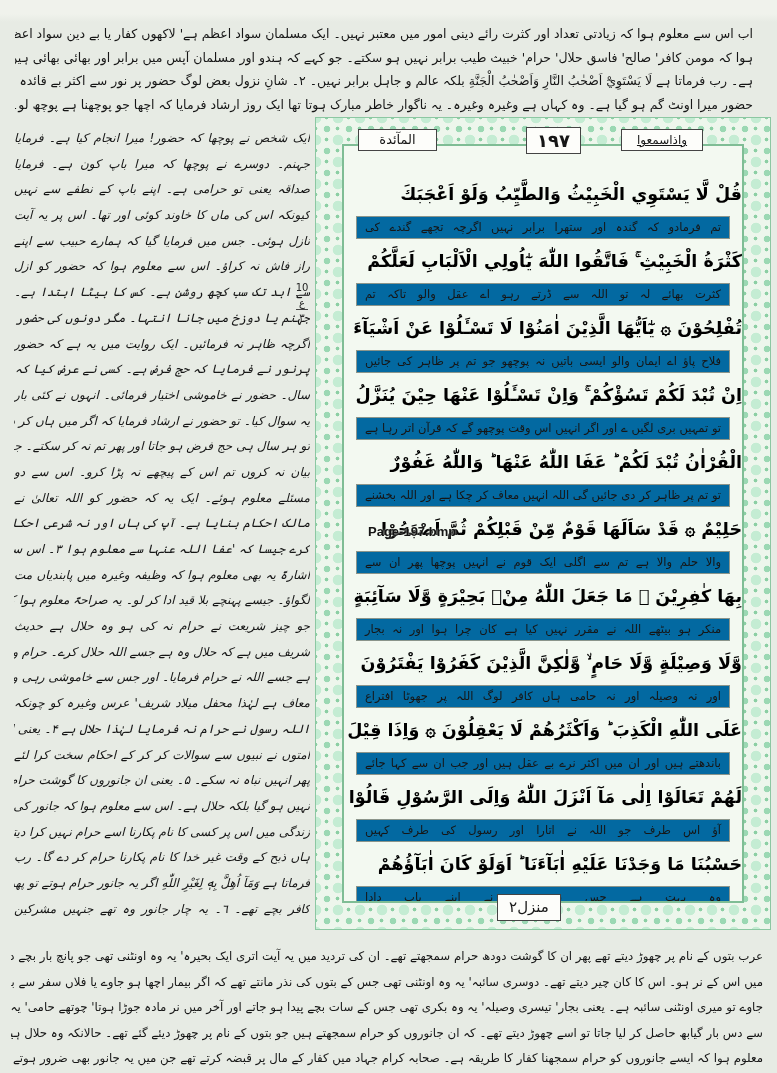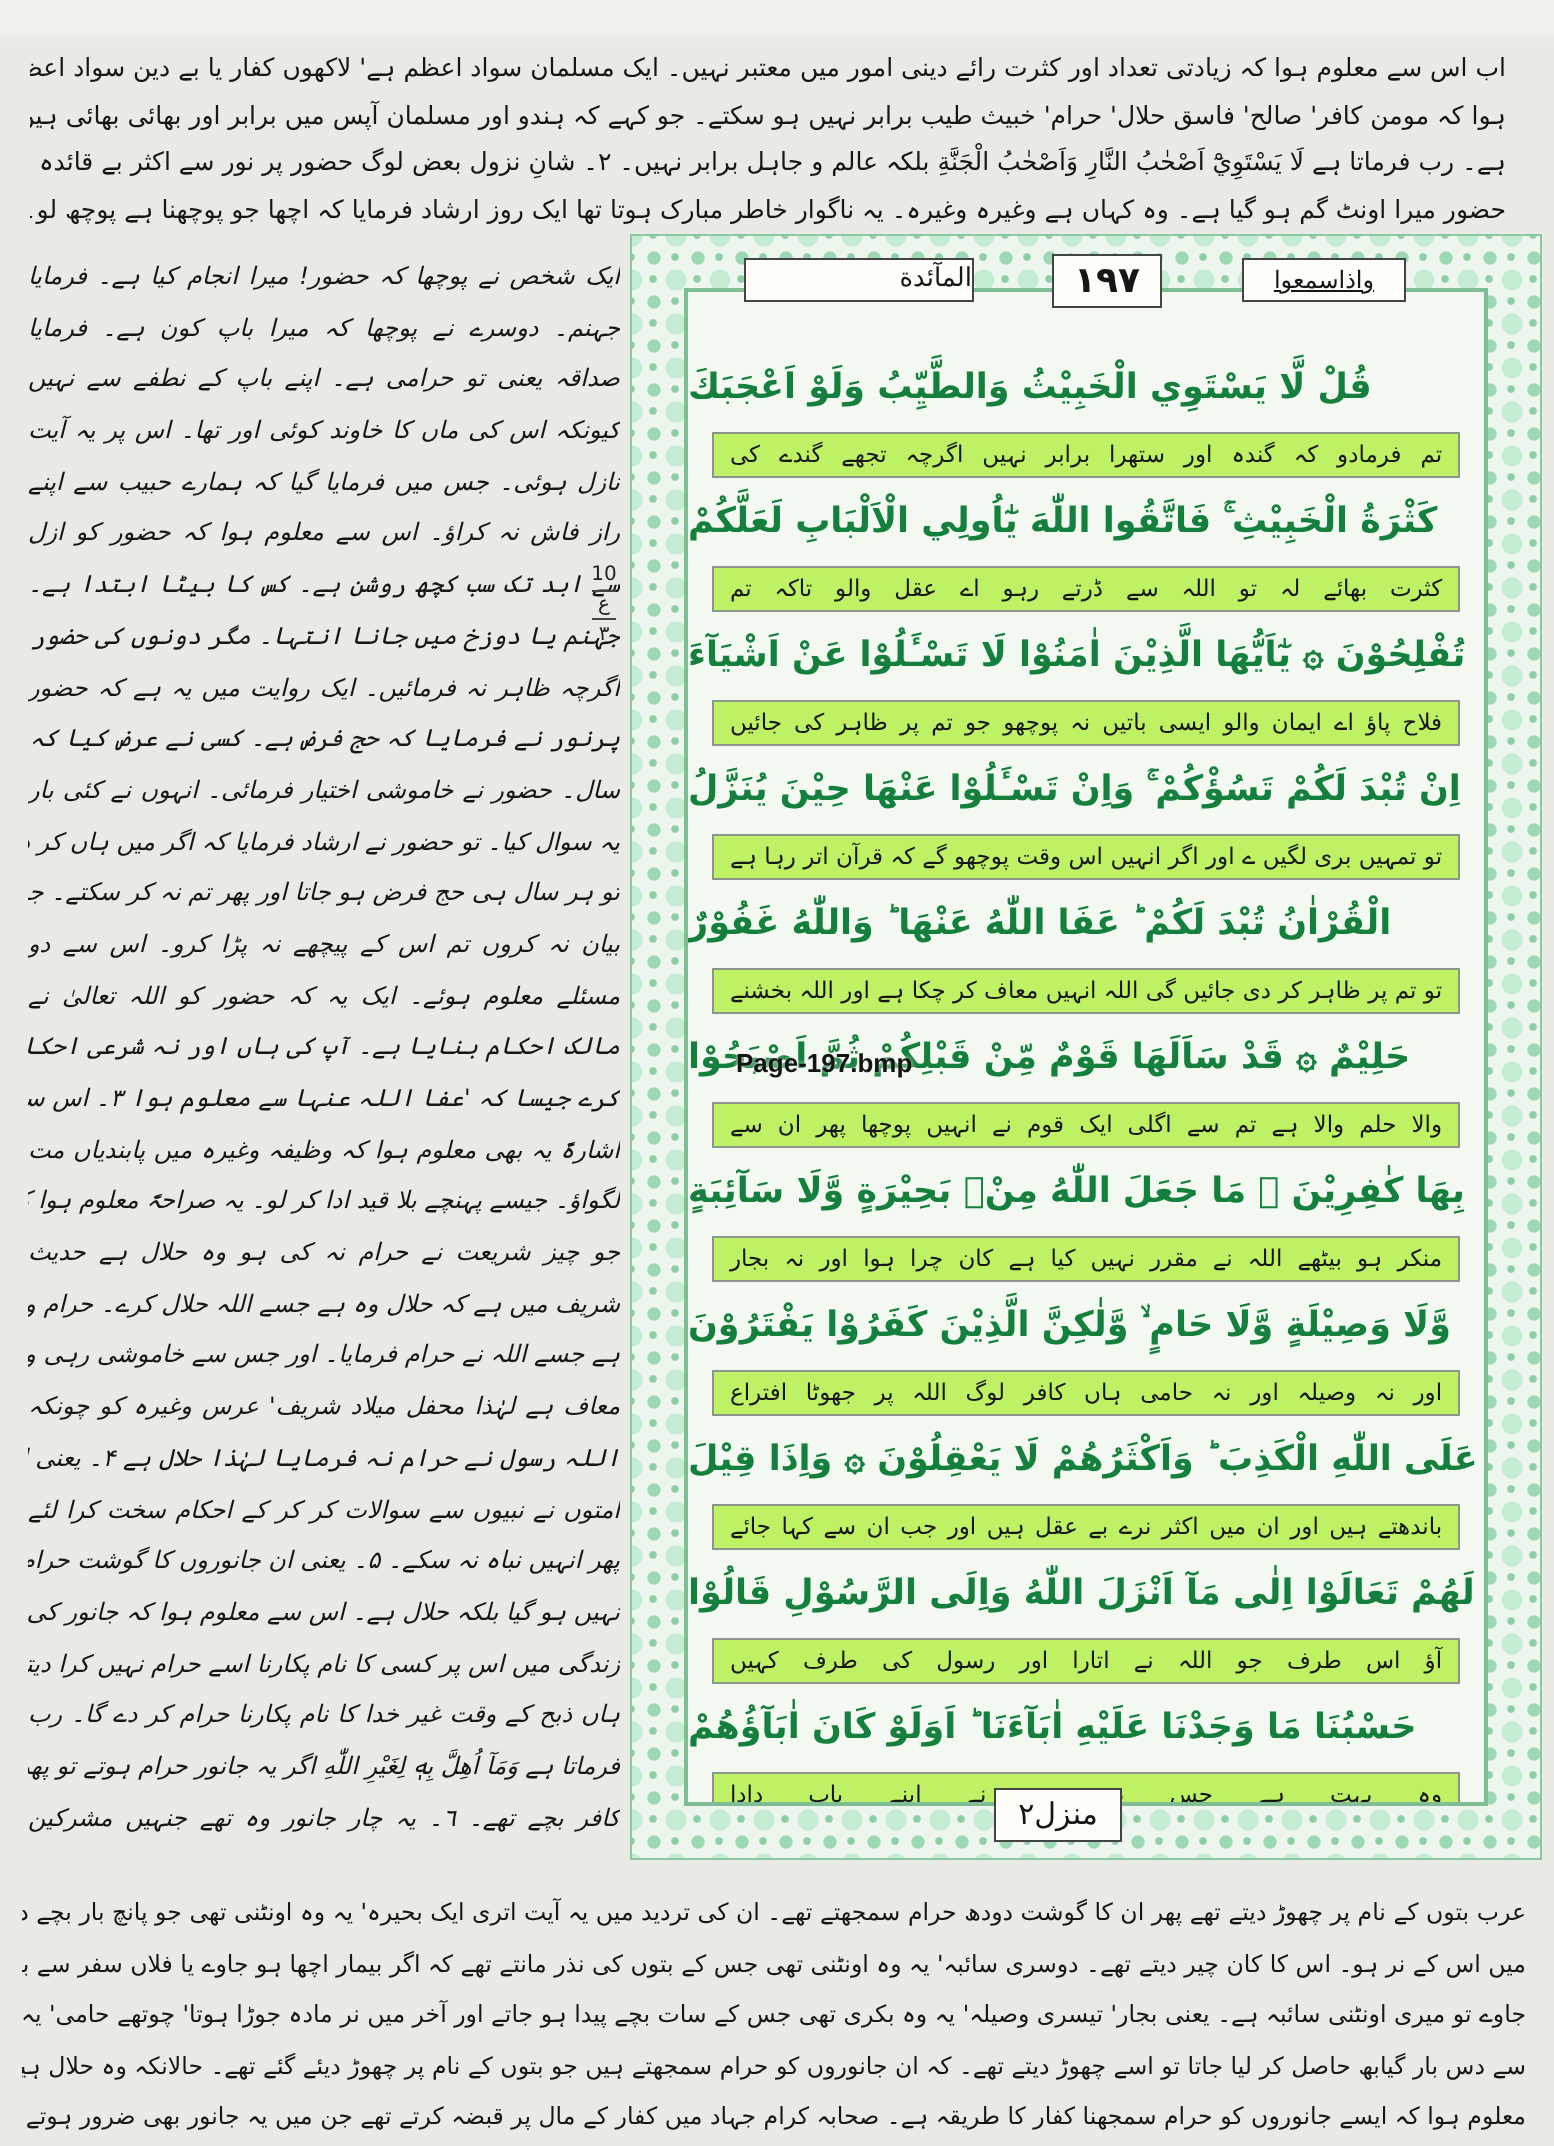--- a/index.html
+++ b/index.html
@@ -50,31 +50,31 @@
     padding-top:28px;
     overflow:hidden;
   }
   .hdr-box{
     position:absolute;background:#fdfdfa;border:1px solid #444;
     text-align:center;direction:rtl;z-index:3;box-sizing:border-box;
     overflow:hidden;white-space:nowrap;
   }
   .hdr-juz{left:305px;top:11px;width:82px;height:22px;font-size:12px;line-height:20px;text-decoration:underline;}
   .hdr-num{left:210px;top:9px;width:55px;height:27px;font-size:18px;line-height:25px;font-weight:bold;}
-  .hdr-surah{left:56px;top:11px;width:115px;height:22px;font-size:13px;line-height:20px;text-align:right;}
+  .hdr-surah{left:42px;top:11px;width:79px;height:22px;font-size:13px;line-height:20px;}
   .vrow{width:100%;}
   .ar{
-    direction:rtl;text-align:left;white-space:nowrap;overflow:hidden;
+    direction:rtl;text-align:right;white-space:nowrap;overflow:hidden;
     font-size:17.5px;font-weight:bold;line-height:41px;height:41px;
-    letter-spacing:-0.3px;color:#15803d;
+    letter-spacing:-0.3px;color:#000000;
   }
   .ur{
     direction:rtl;box-sizing:border-box;
     width:94%;height:23px;margin:1px auto 2px auto;
-    background:#bef264;border:1px solid #8b958b;
+    background:#0369a1;border:1px solid #8b958b;
     font-size:11.5px;line-height:20px;padding:0 8px;
     text-align:justify;text-align-last:justify;
     white-space:nowrap;overflow:hidden;
   }
   .manzil{
     position:absolute;left:181px;top:776px;width:64px;height:27px;
     background:#fdfdfa;border:1px solid #444;z-index:3;
     text-align:center;font-size:15px;line-height:25px;direction:rtl;
     box-sizing:border-box;
   }

